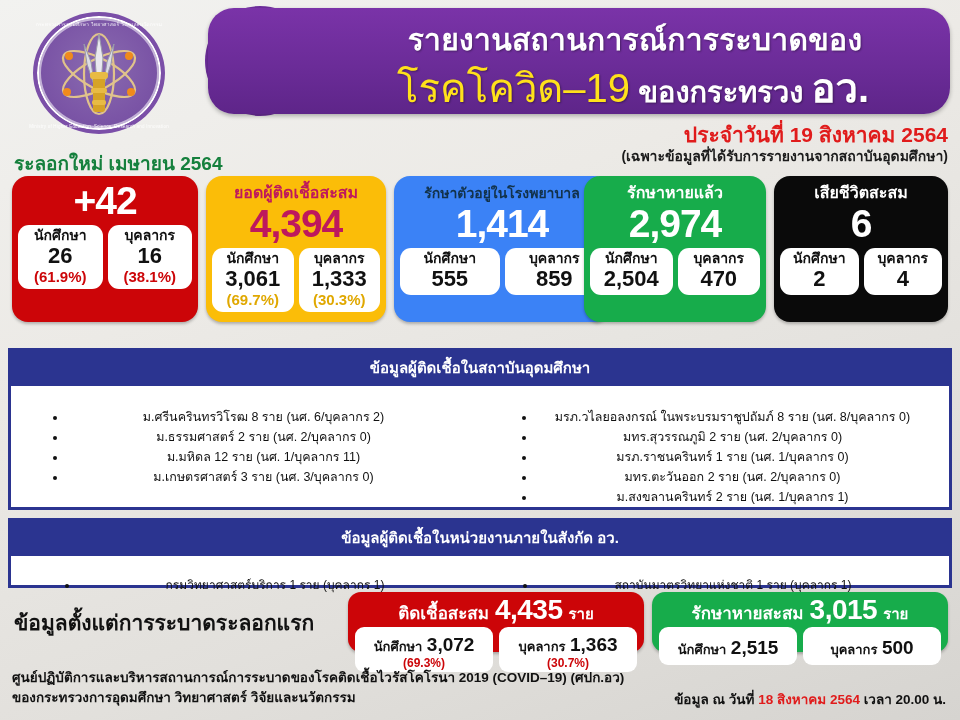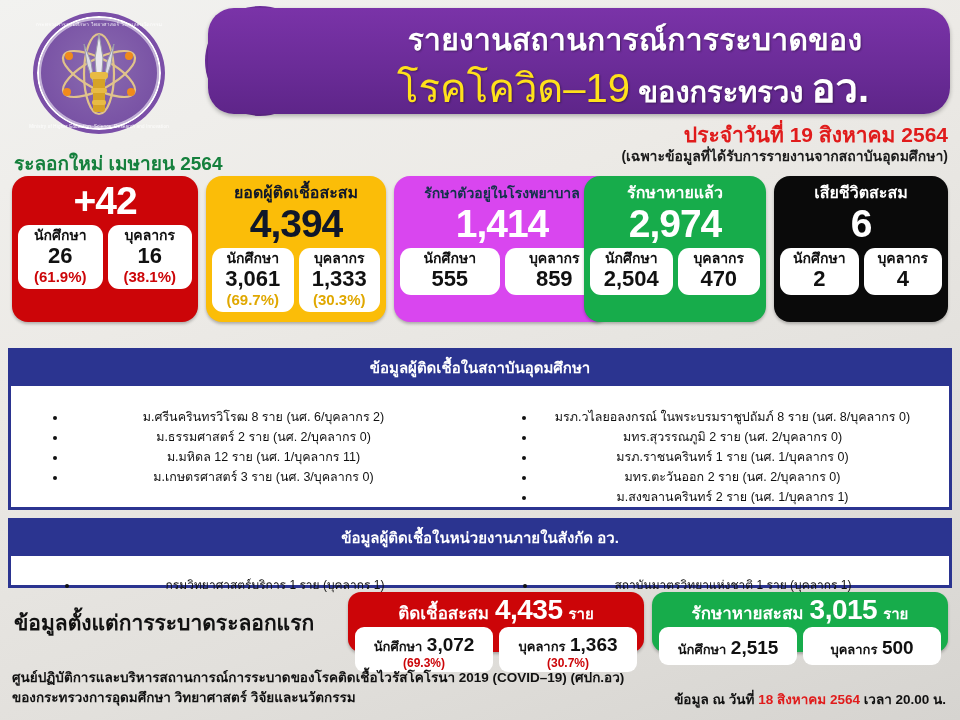--- a/index.html
+++ b/index.html
@@ -99,23 +99,23 @@
     padding:2px 2px 4px;box-sizing:border-box;min-width:0;
   }
   .pill .p-lab{font-size:14px;font-weight:bold;color:#111;line-height:17px;white-space:nowrap;}
   .pill .p-val{font-size:22px;font-weight:bold;color:#111;line-height:24px;}
   .pill .p-pct{font-size:15px;font-weight:bold;line-height:17px;}
 
   #card-today{left:12px;width:186px;background:#cc0508;}
   #card-today .c-title,#card-today .c-big{color:#fff;}
   #card-today .p-pct{color:#cc0508;}
   #card-cum{left:206px;width:180px;background:#fbbd08;}
-  #card-cum .c-title,#card-cum .c-big{color:#0f172a;}
+  #card-cum .c-title,#card-cum .c-big{color:#be185d;}
   #card-cum .p-pct{color:#e0a800;}
-  #card-hosp{left:394px;width:216px;background:#d946ef;}
+  #card-hosp{left:394px;width:216px;background:#3b82f6;}
   #card-hosp .c-title{color:#12324a;font-size:14px;}
   #card-hosp .c-big{color:#fff;}
   #card-rec{left:584px;width:182px;background:#17ac4b;}
   #card-rec .c-title,#card-rec .c-big{color:#fff;}
   #card-dead{left:774px;width:174px;background:#0a0a0a;}
   #card-dead .c-title,#card-dead .c-big{color:#fff;}
 
   
   .panel{position:absolute;left:8px;width:944px;border:3px solid #2b3490;box-sizing:border-box;background:#fff;}
   .panel-head{

